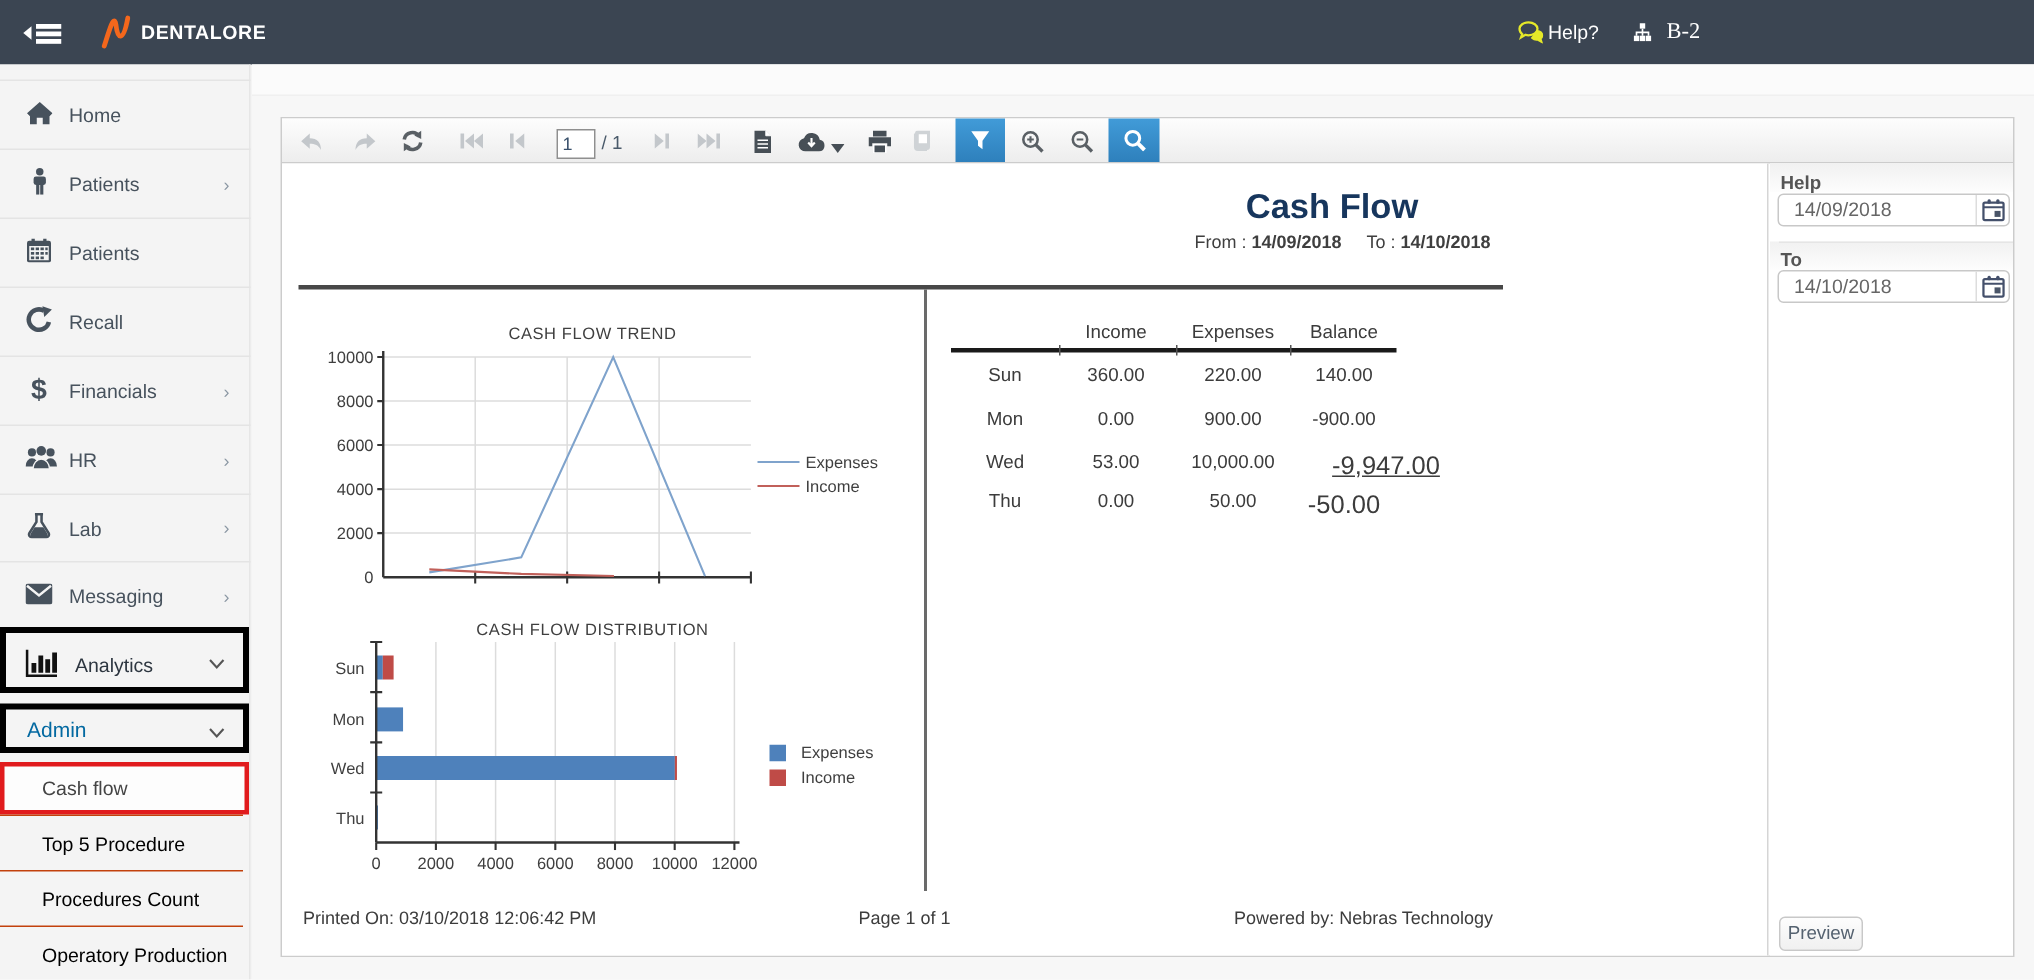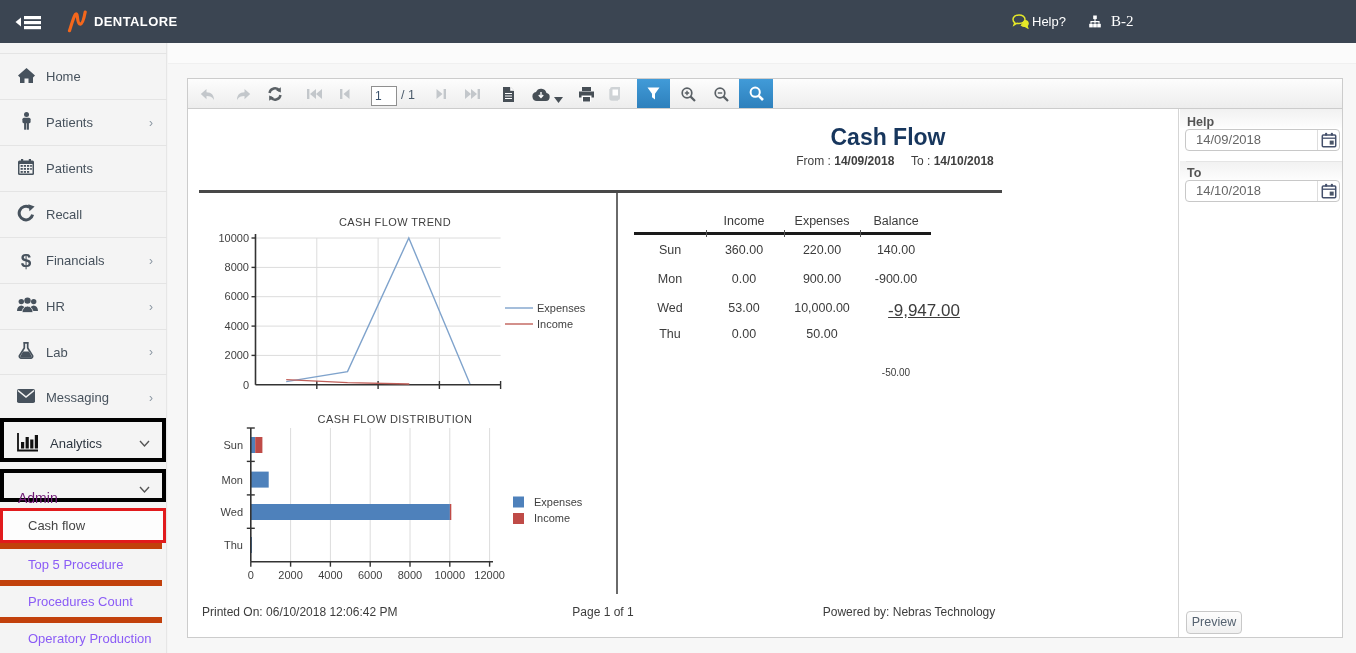--- a/index.html
+++ b/index.html
@@ -11,21 +11,21 @@
 #navbar { position:absolute; left:0; top:0; width:1356px; height:43px; background:#3b4552; color:#fff; }
 #navbar .nv { position:absolute; top:0; height:43px; display:flex; align-items:center; font-size:13px; }
 #brand { font-weight:bold; font-size:13px; letter-spacing:.4px; }
 
 
 #sidebar { position:absolute; left:0; top:43px; width:167px; height:610px; background:#f4f4f4; border-right:1px solid #e6e6e6; }
 .sitem { position:absolute; left:0; width:167px; border-top:1px solid #e4e4e4; display:flex; align-items:center; color:#47525d; font-size:13px; }
 .sitem .ic { position:absolute; left:17px; width:18px; text-align:center; }
 .sitem .lbl { position:absolute; left:46px; }
 .sitem .chev { position:absolute; right:14px; color:#8b97a3; font-size:12px; }
-.subitem { position:absolute; left:0; width:162px; border-top:6px solid #c2410c; display:flex; align-items:center; color:#8b5cf6; font-size:13px; }
+.subitem { position:absolute; left:0; width:162px; border-top:1px solid #c2410c; display:flex; align-items:center; color:#000000; font-size:13px; }
 .subitem span { position:absolute; left:28px; }
 
 
 #content { position:absolute; left:168px; top:43px; width:1188px; height:610px; background:#f7f7f7; }
 
 
 #viewer { position:absolute; left:187px; top:78px; width:1156px; height:560px; border:1px solid #cccccc; background:#fff; }
 #toolbar { position:absolute; left:0; top:0; width:1154px; height:30px; background:linear-gradient(#fdfdfd,#ededed); border-bottom:1px solid #ccc; }
 .tbtn { position:absolute; top:3px; width:28px; height:24px; display:flex; align-items:center; justify-content:center; }
 .tbtn.blue { top:0; height:29px; background:linear-gradient(#419bd8,#2e80bc); }
@@ -168,21 +168,21 @@
           <rect x="13.2" y="6.5" width="3.2" height="9" fill="#111"></rect>
           <rect x="17.8" y="2" width="3.2" height="13.5" fill="#111"></rect>
         </svg></span>
     <span class="abs" style="left:46px; top:14px; font-size:13px; color:#2d3640;">Analytics</span>
     <span class="abs" style="right:12px; top:13px;"><svg width="11" height="11" viewBox="0 0 11 11">
           <path d="M1,3 L5.5,8 L10,3" fill="none" stroke="#555" stroke-width="1.4"></path>
         </svg></span>
   </div>
 
   <div class="abs" style="left:0px; top:426px; width:166px; height:33px; border:4px solid #000; background:#f4f4f4; display:flex; align-items:center;">
-    <span class="abs" style="left:14px; top:17px; font-size:14px; color:#701a75;">Admin</span>
+    <span class="abs" style="left:14px; top:5px; font-size:14px; color:#0369a1;">Admin</span>
     <span class="abs" style="right:12px; top:8px;"><svg width="11" height="11" viewBox="0 0 11 11">
           <path d="M1,3 L5.5,8 L10,3" fill="none" stroke="#555" stroke-width="1.4"></path>
         </svg></span>
   </div>
 
   <div class="abs" style="left:0px; top:465px; width:166px; height:35px; border:3px solid #e11b1d; background:#fdfdfd; display:flex; align-items:center;">
     <span class="abs" style="left:25px; top:7px; font-size:13px; color:#444;">Cash flow</span>
   </div>
 
   <div class="subitem" style="top:500px; height:37px;">
@@ -426,23 +426,23 @@
     <div class="rt" style="left:556px; top:163px; transform:translateX(-50%); font-size:12.5px;">0.00</div>
     <div class="rt" style="left:634px; top:163px; transform:translateX(-50%); font-size:12.5px;">900.00</div>
     <div class="rt" style="left:708px; top:163px; transform:translateX(-50%); font-size:12.5px;">-900.00</div>
     <div class="rt" style="left:482px; top:192px; transform:translateX(-50%); font-size:12.5px;">Wed</div>
     <div class="rt" style="left:556px; top:192px; transform:translateX(-50%); font-size:12.5px;">53.00</div>
     <div class="rt" style="left:634px; top:192px; transform:translateX(-50%); font-size:12.5px;">10,000.00</div>
     <div class="rt" style="left:736px; top:192px; transform:translateX(-50%); font-size:17px;text-decoration:underline;">-9,947.00</div>
     <div class="rt" style="left:482px; top:218px; transform:translateX(-50%); font-size:12.5px;">Thu</div>
     <div class="rt" style="left:556px; top:218px; transform:translateX(-50%); font-size:12.5px;">0.00</div>
     <div class="rt" style="left:634px; top:218px; transform:translateX(-50%); font-size:12.5px;">50.00</div>
-    <div class="rt" style="left:708px; top:218px; transform:translateX(-50%); font-size:10px;margin-top:40px;">-50.00</div>
-
-    <div class="rt" style="left:14px; top:496px; font-size:12px;">Printed On: 06/10/2018 12:06:42 PM</div>
+    <div class="rt" style="left:708px; top:218px; transform:translateX(-50%); font-size:17px;">-50.00</div>
+
+    <div class="rt" style="left:14px; top:496px; font-size:12px;">Printed On: 03/10/2018 12:06:42 PM</div>
     <div class="rt" style="left:415px; top:496px; transform:translateX(-50%); font-size:12px;">Page 1 of 1</div>
     <div class="rt" style="left:721px; top:496px; transform:translateX(-50%); font-size:12px;">Powered by: Nebras Technology</div>
   </div>
   <div id="parampane">
     <div class="abs" style="left:0; top:0; width:162px; height:19px; background:linear-gradient(#f1f1f1,#fdfdfd);"></div>
     <div class="abs" style="left:0; top:52px; width:162px; height:19px; background:linear-gradient(#f1f1f1,#fdfdfd);"></div>
     <div class="plabel" style="top:6px;">Help</div>
     <div class="pinput" style="top:20px;">14/09/2018<span class="pbtn">
           <svg width="16" height="16" viewBox="0 0 16 16">
             <rect x="1.3" y="3" width="13.4" height="11.7" rx="1" fill="none" stroke="#44506b" stroke-width="1.5"></rect>

